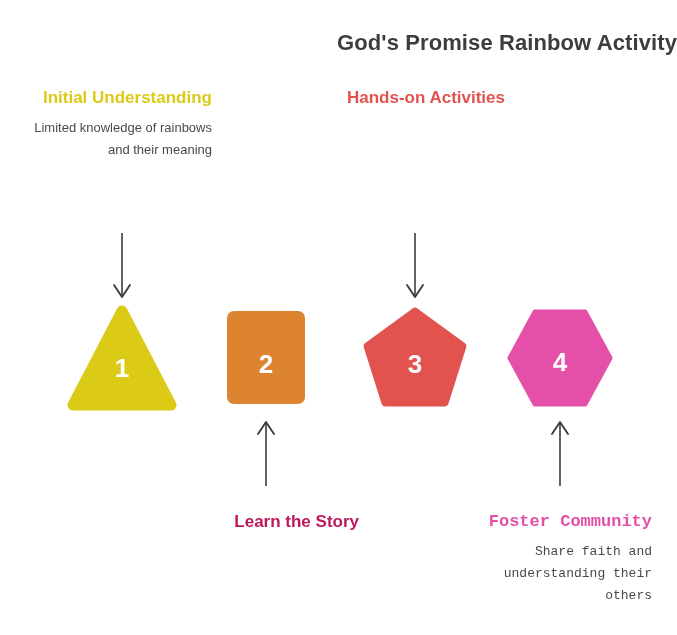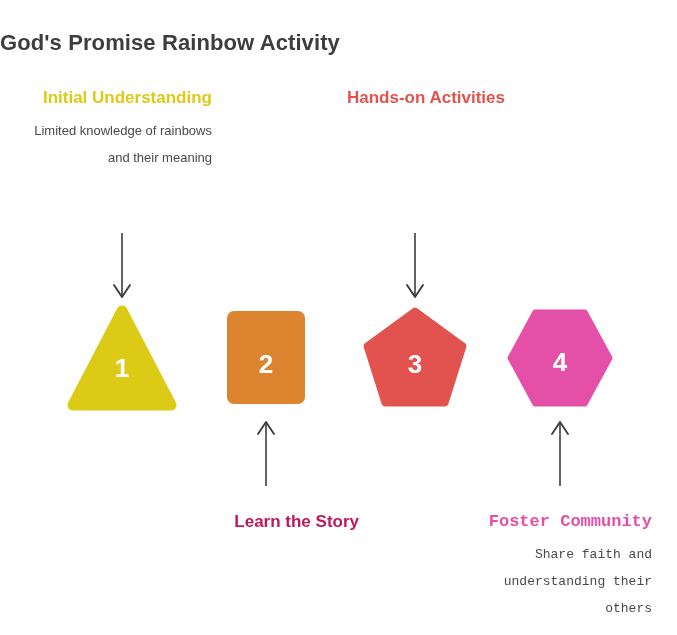--- a/index.html
+++ b/index.html
@@ -19,40 +19,40 @@
     width: 677px;
     height: 635px;
   }
 
   
   .title {
     position: absolute;
     top: 30px;
     left: 0;
     width: 677px;
-    text-align: left;
+    text-align: right;
     font-size: 22px;
     font-weight: bold;
     color: #3d3d3d;
     letter-spacing: 0.1px;
   }
 
   
   .block {
     position: absolute;
     text-align: right;
   }
   .block .heading {
     font-size: 17px;
     font-weight: bold;
     line-height: 23px;
   }
   .block .desc {
     font-size: 13px;
-    line-height: 27px;
+    line-height: 22px;
     color: #4a4a4a;
     margin-top: 8px;
   }
 
   .block-top-1 { left: 32px;  top: 86px;  width: 180px; }
   .block-top-3 { left: 325px; top: 86px;  width: 180px; }
   .block-bot-2 { left: 175px; top: 510px; width: 184px; }
   .block-bot-4 { left: 470px; top: 510px; width: 182px; font-family: Liberation Mono, monospace; }
 
   

